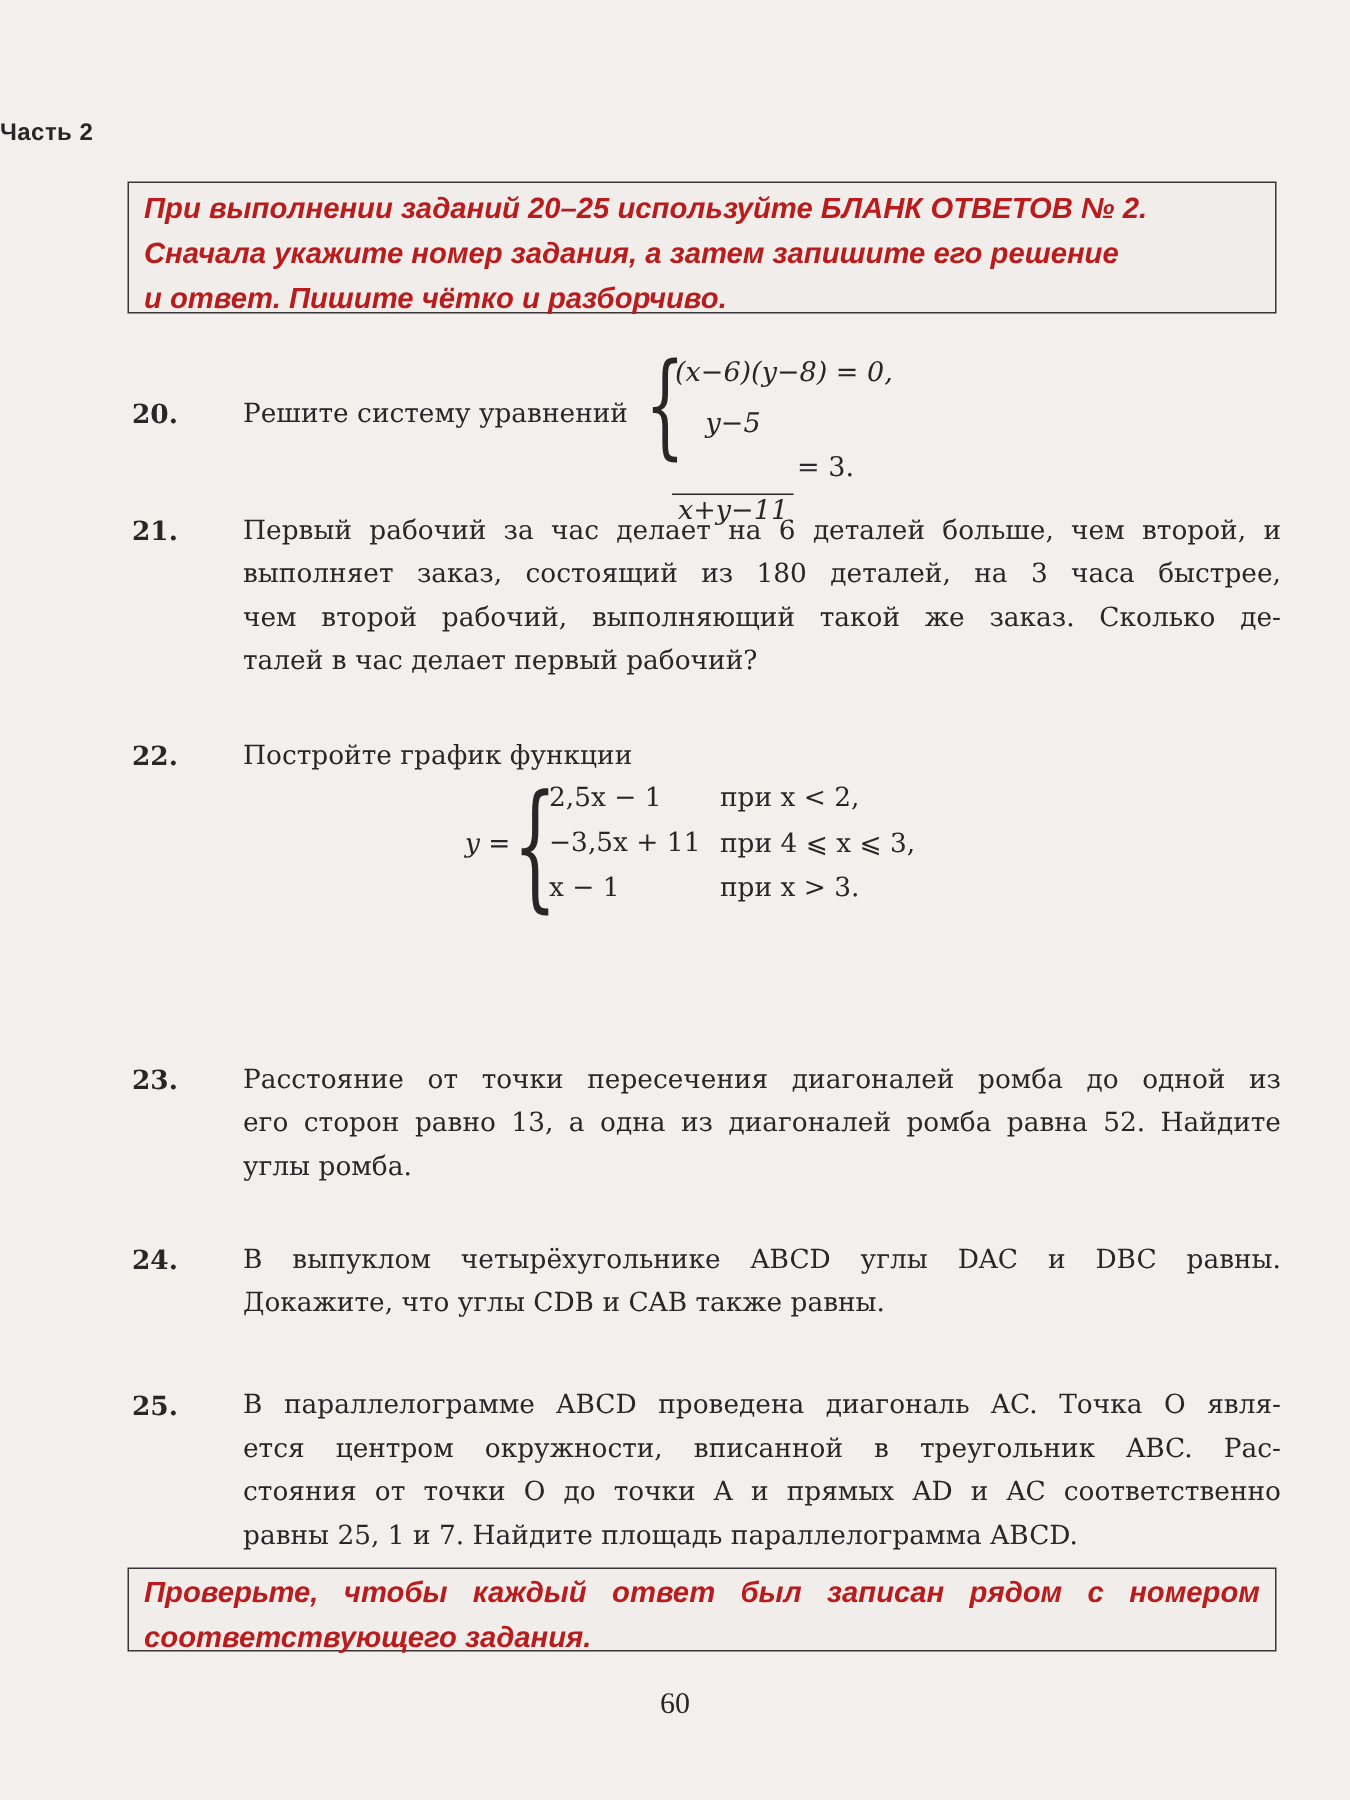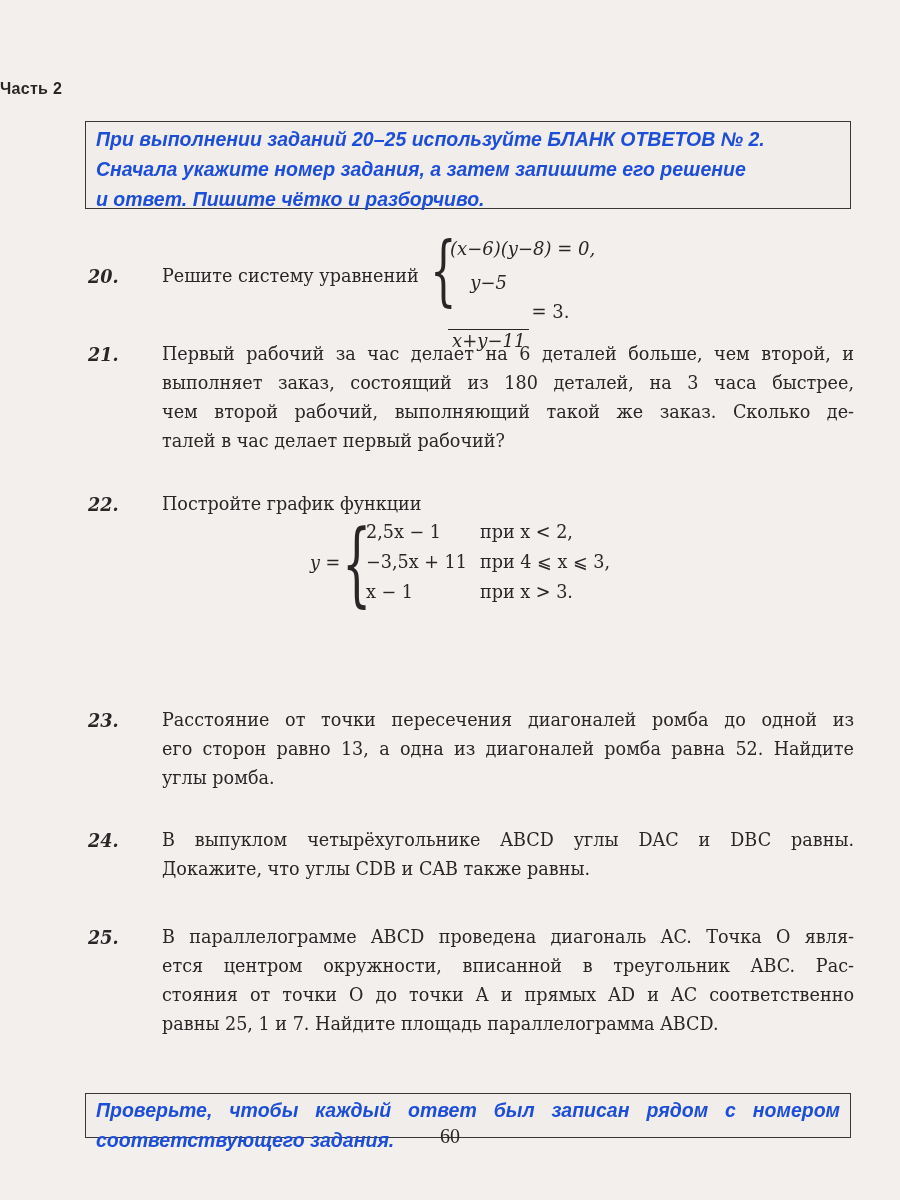--- a/index.html
+++ b/index.html
@@ -15,26 +15,26 @@
     position: absolute; left: 0; width: 900px; top: 80px; text-align: left;
     font-family: "Liberation Sans", "DejaVu Sans", sans-serif;
     font-weight: bold; font-size: 16px; letter-spacing: 0.3px;
   }
   .note-box {
     position: absolute; left: 85px; width: 766px;
     border: 1.5px solid #3a3638; background: #f1edea;
     font-family: "Liberation Sans", "DejaVu Sans", sans-serif;
     font-style: italic; font-weight: bold; font-size: 19.5px;
     line-height: 30px; padding: 2px 10px 4px 10px; box-sizing: border-box;
-    color: #1d4ed8;
+    color: #b91c1c;
   }
   .note-top { top: 121px; height: 88px; }
-  .note-bottom { top: 1045px; height: 45px; padding-top: 1px; margin-top: 48px; }
+  .note-bottom { top: 1045px; height: 56px; padding-top: 1px; }
   .task { position: absolute; left: 88px; width: 766px; font-size: 17.6px; line-height: 29px; }
-  .task-num { position: absolute; left: 0; top: 0; font-weight: bold; font-style: italic; }
+  .task-num { position: absolute; left: 0; top: 0; font-weight: bold; }
   .task-body { margin-left: 74px; text-align: justify; }
   .task-body .line { display: block; text-align: justify; text-align-last: justify; white-space: nowrap; }
   .task-body .line.last { text-align-last: left; }
   .sys { position: absolute; }
   .brace { position: absolute; font-weight: normal; color: #2a2628; }
   .frac { display: inline-block; vertical-align: middle; text-align: center; }
   .frac .num { display: block; padding: 0 4px; }
   .frac .den { display: block; border-top: 1.3px solid #2a2628; padding: 0 4px; margin-top: 36px; }
   .page-num {
     position: absolute; left: 0; width: 900px; top: 1125px; text-align: center;

